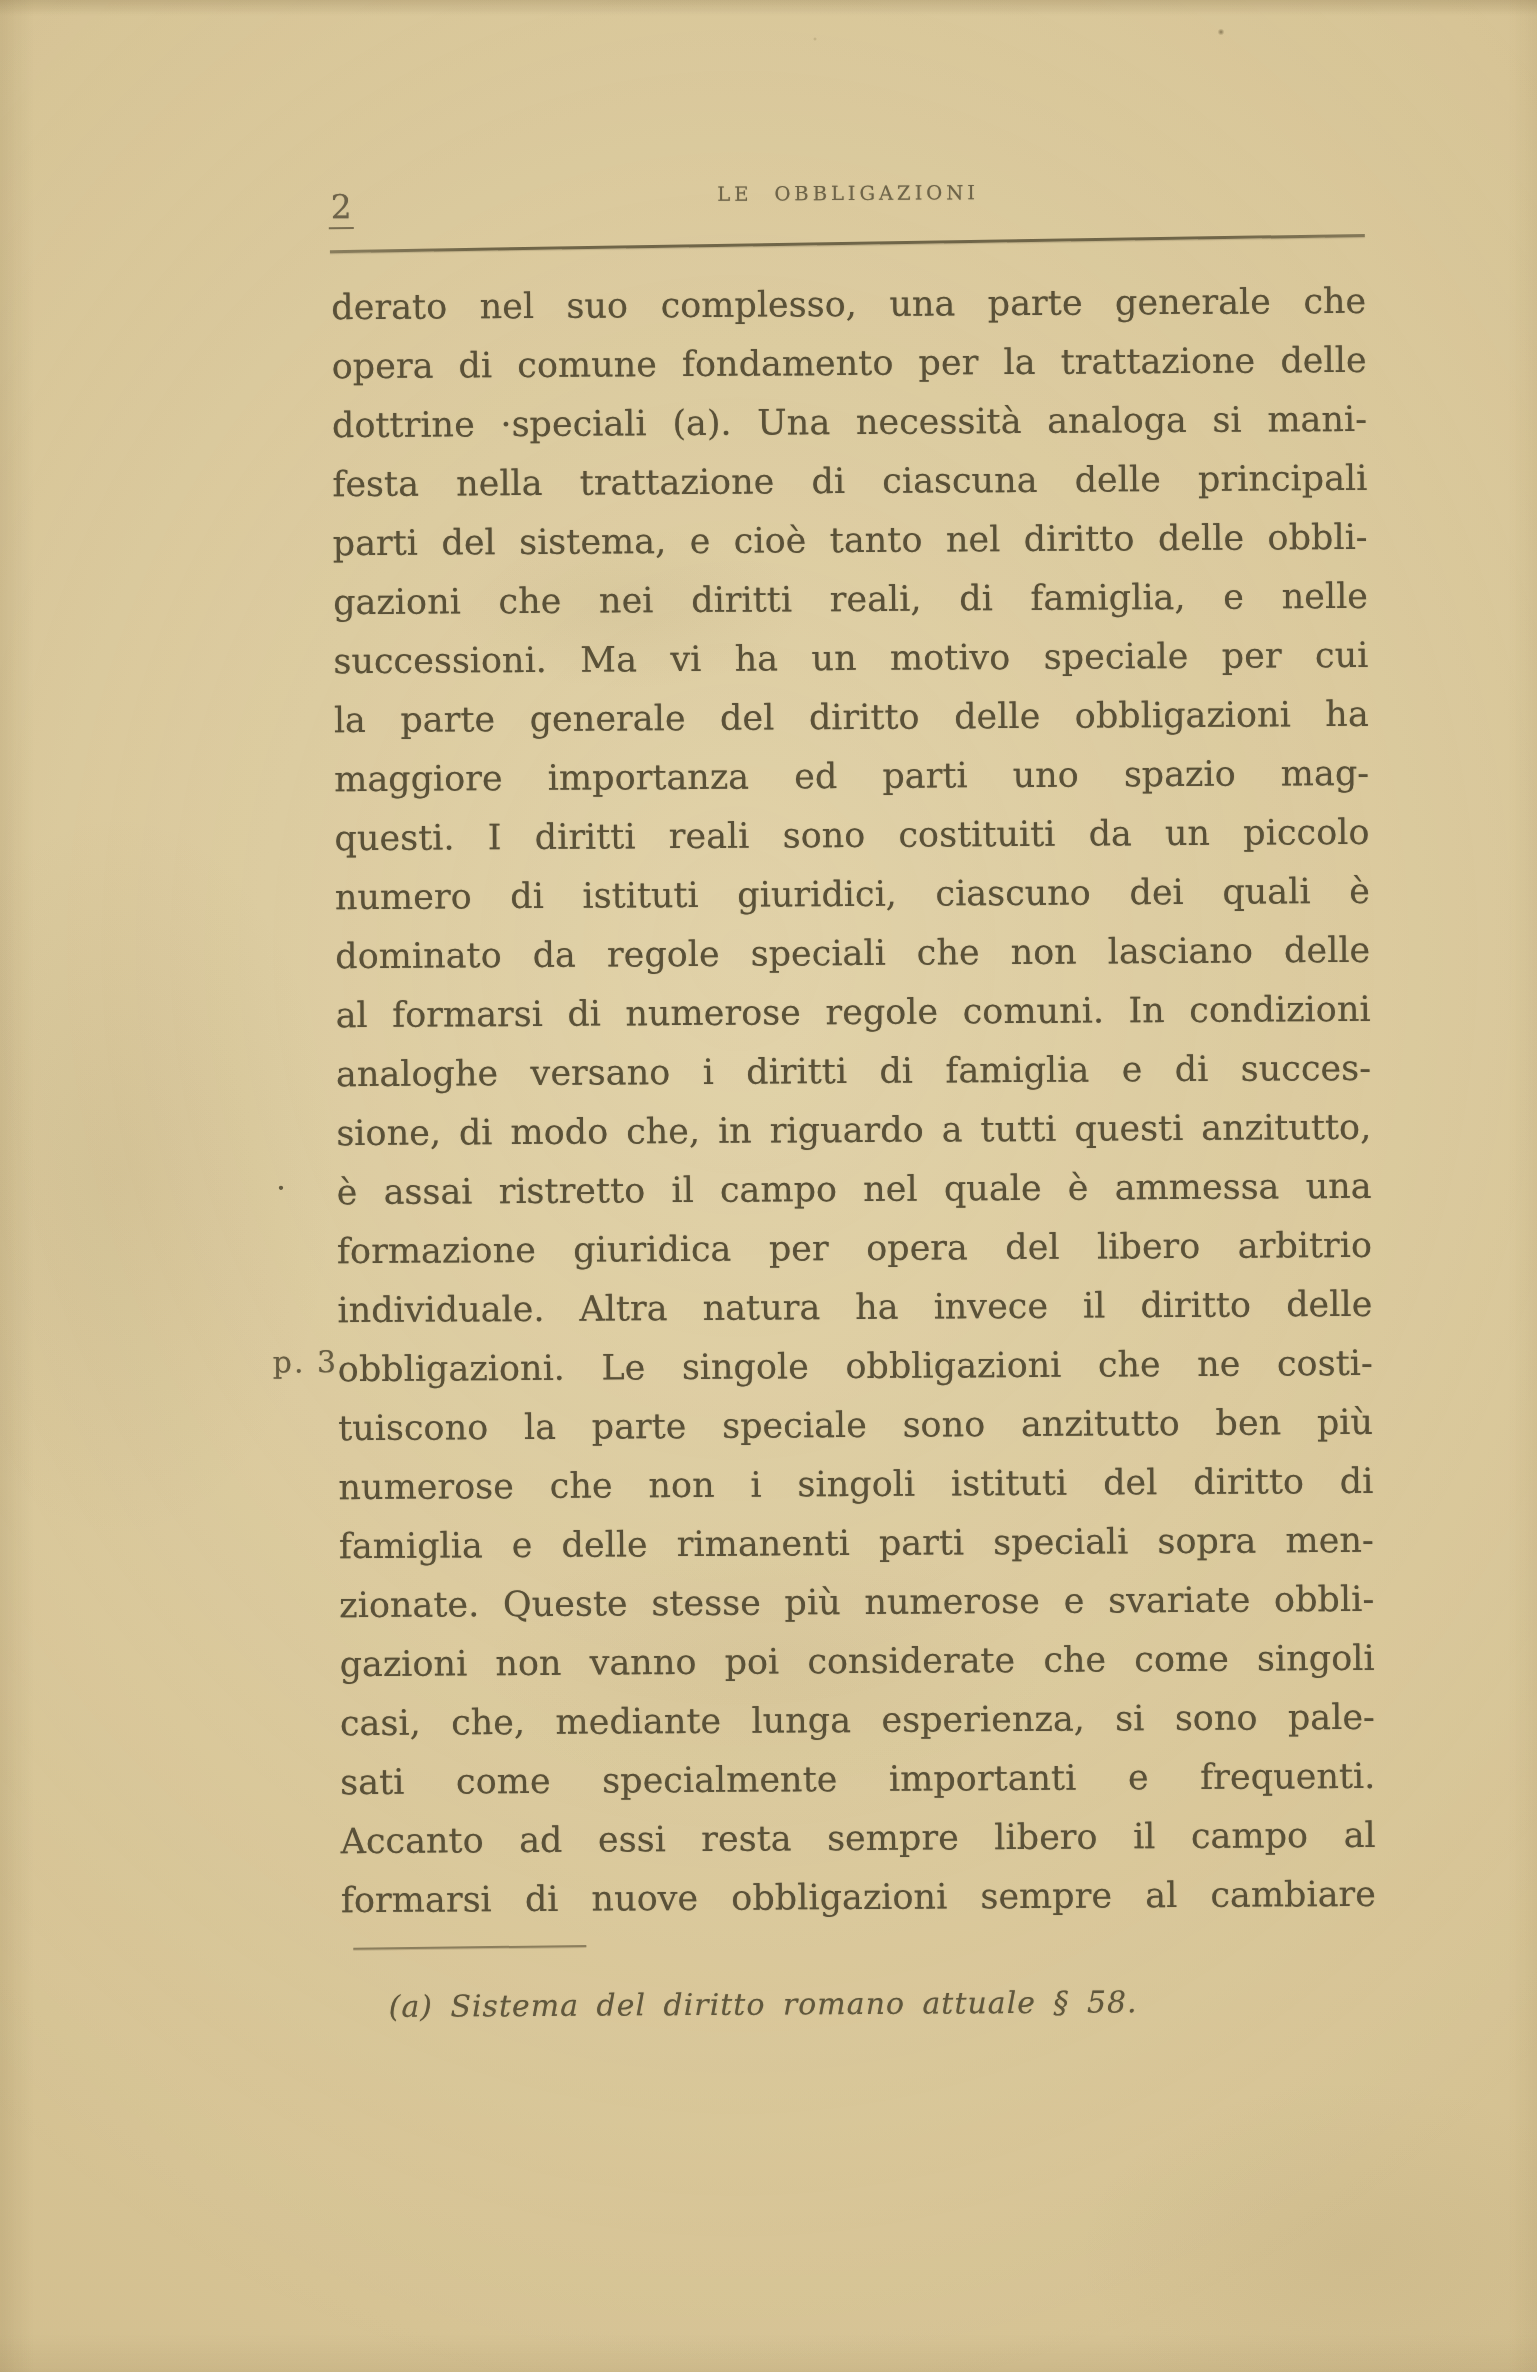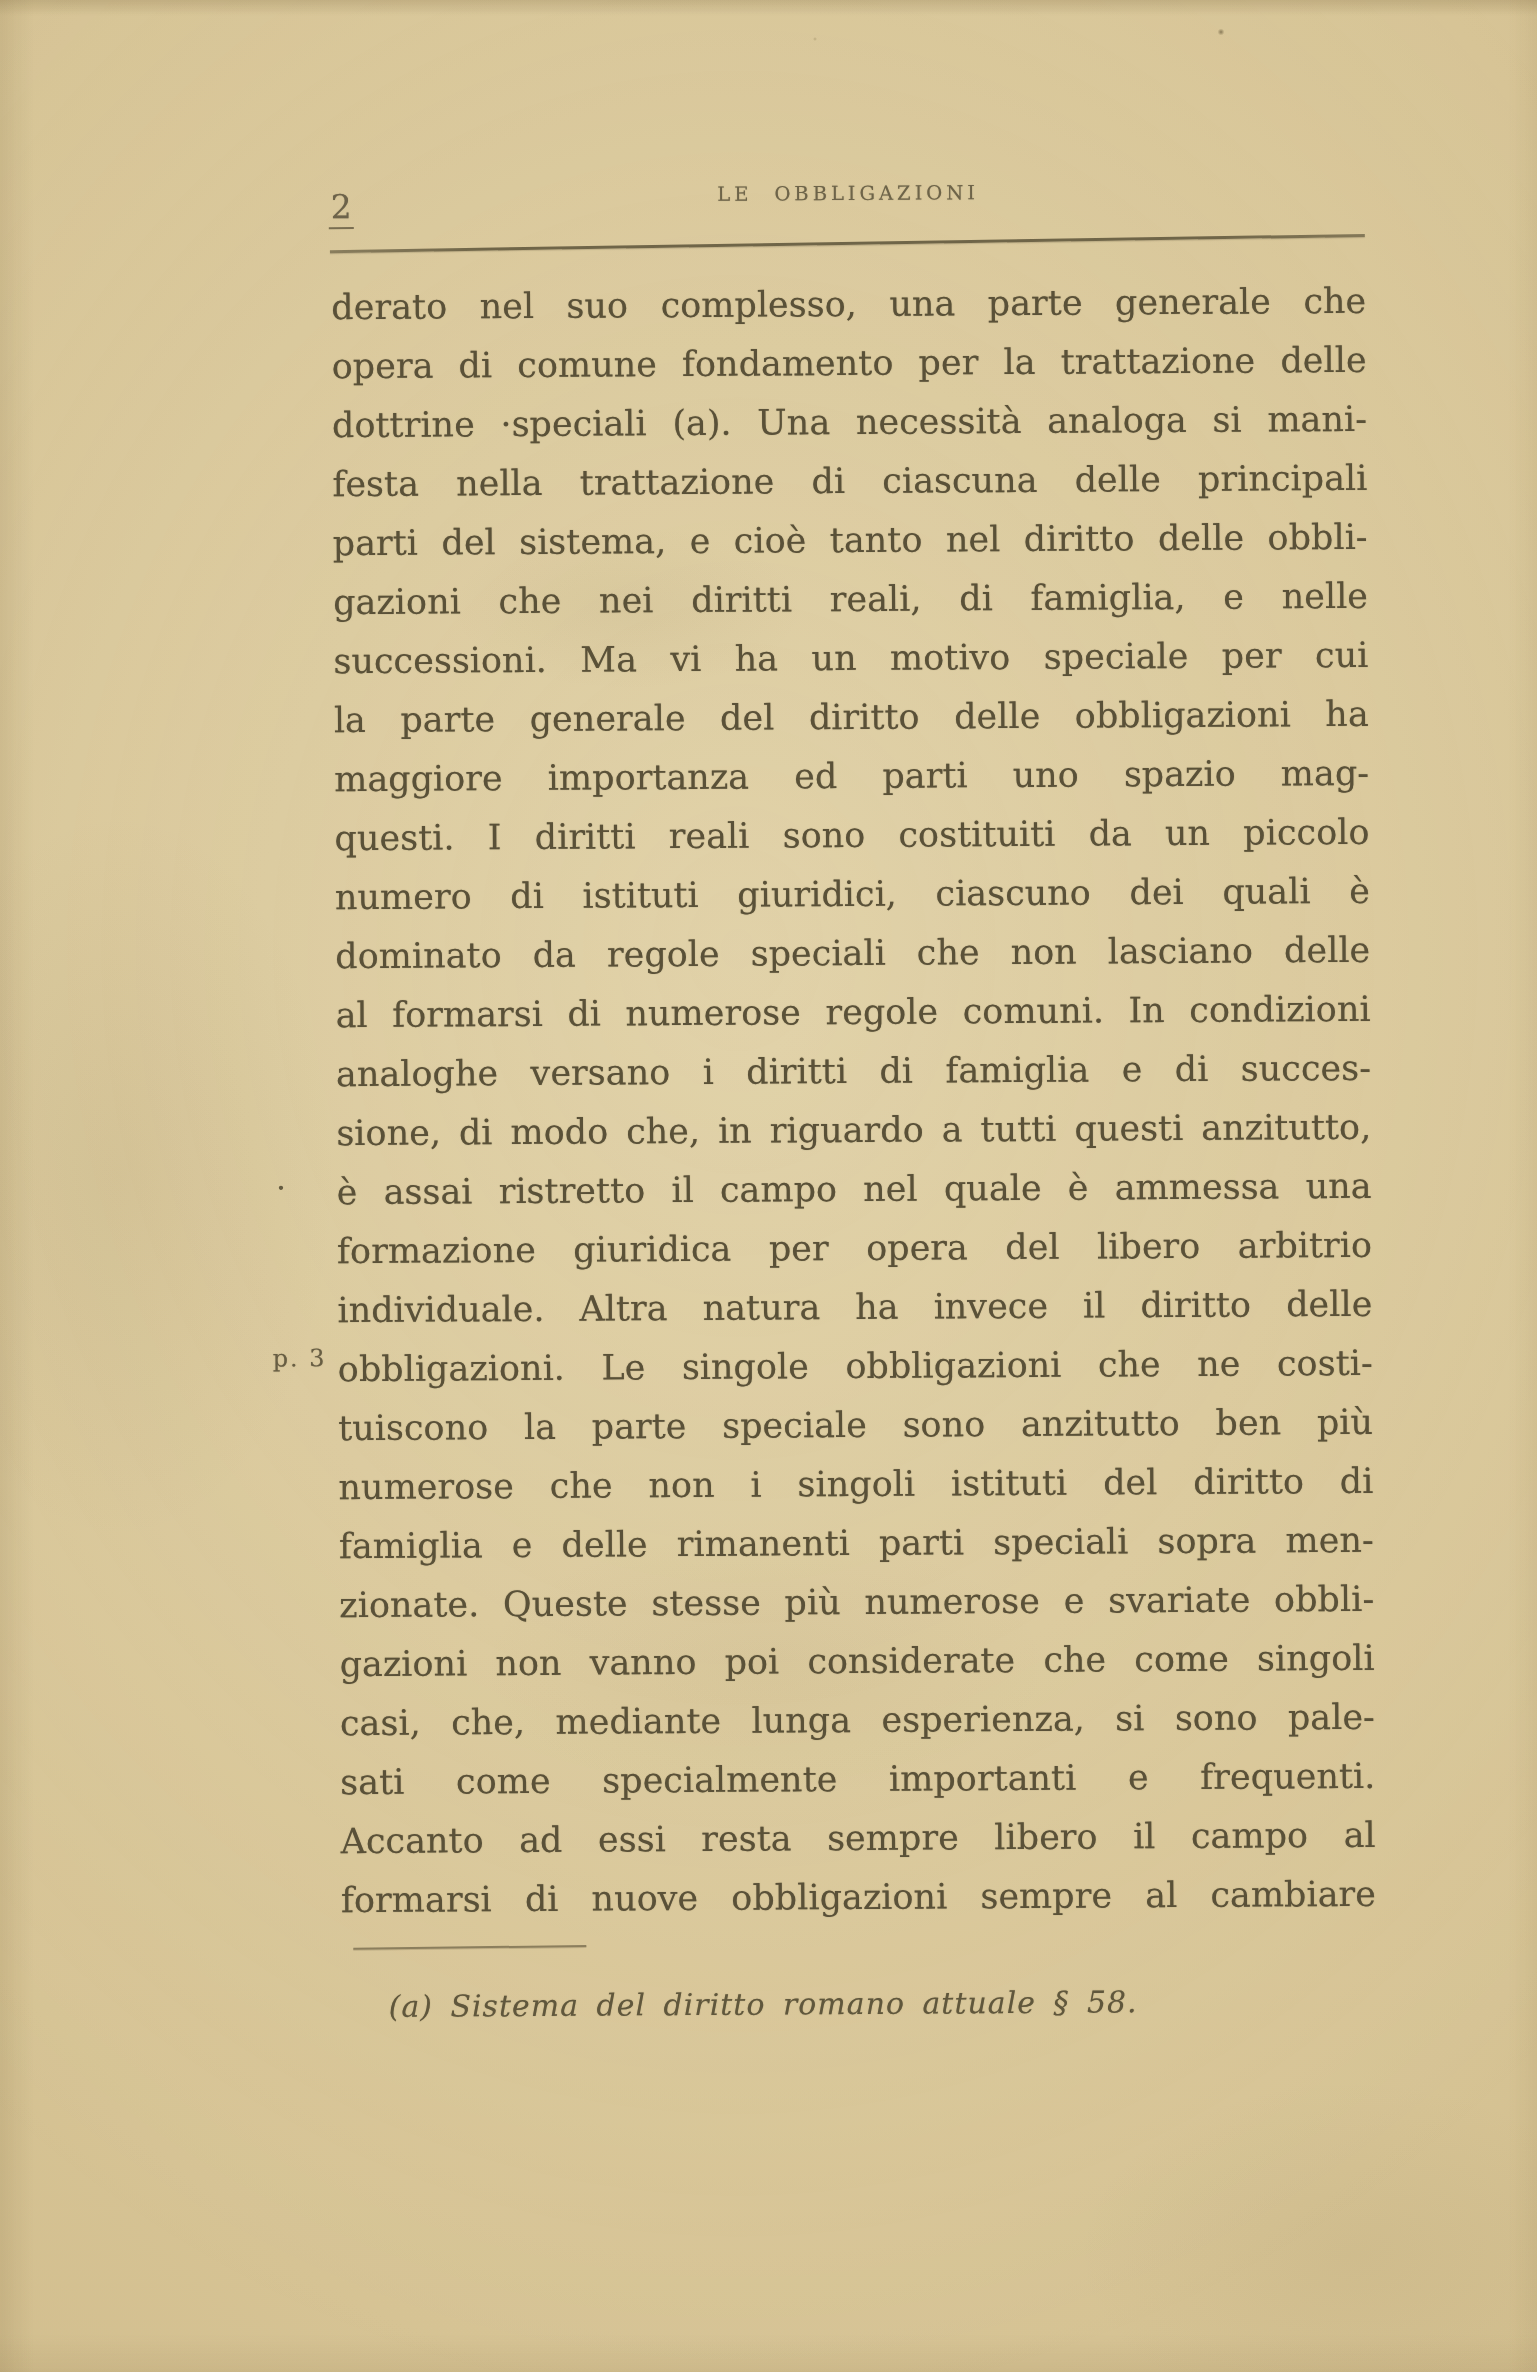--- a/index.html
+++ b/index.html
@@ -62,21 +62,21 @@
     white-space: nowrap;
     color: #5a5138;
     text-shadow: 0 0 1px rgba(90,81,56,0.55);
   }
   .margin-dot {
     position: absolute; left: 275px; top: 1155px;
     font-size: 33px; color: #655c41;
   }
   .margin-ref {
     position: absolute; left: 271px; top: 1341px;
-    font-size: 24px; color: #685e43;
+    font-size: 30px; color: #685e43;
     letter-spacing: 2px;
     text-shadow: 0 0 1px rgba(104,94,67,0.5);
   }
   .footnote-rule {
     position: absolute; left: 348px; top: 1944px; width: 233px; height: 2px;
     background: #8b7e5d;
     box-shadow: 0 1px 0 rgba(139,126,93,0.35);
     transform: rotate(-0.35deg);
   }
   .footnote {

